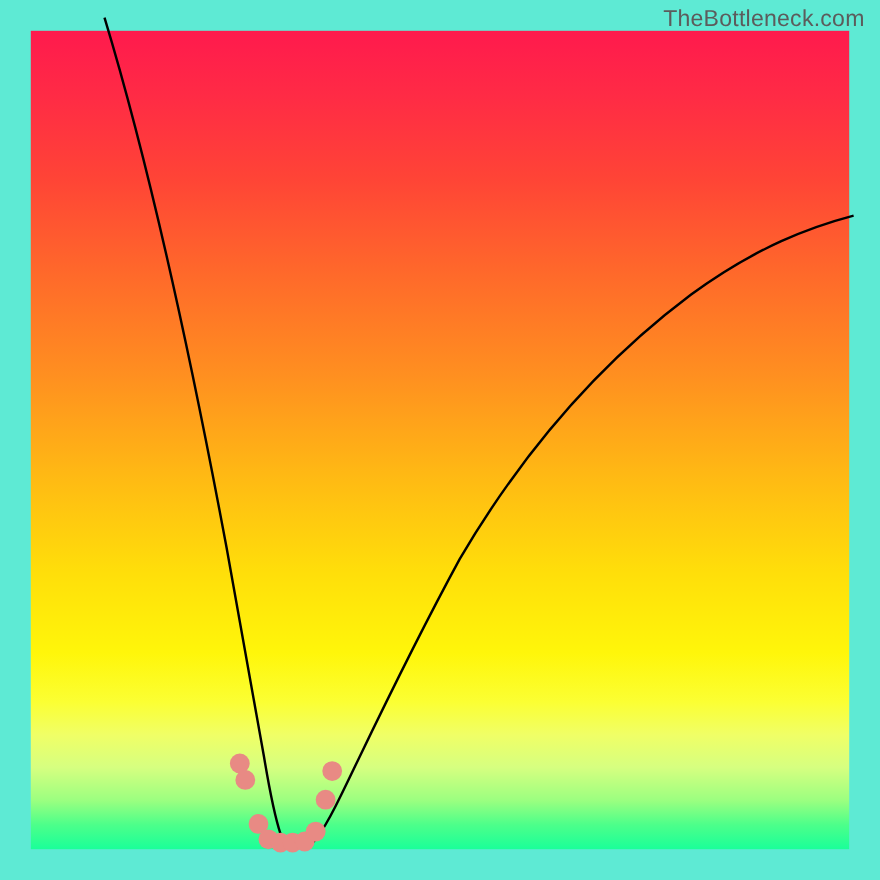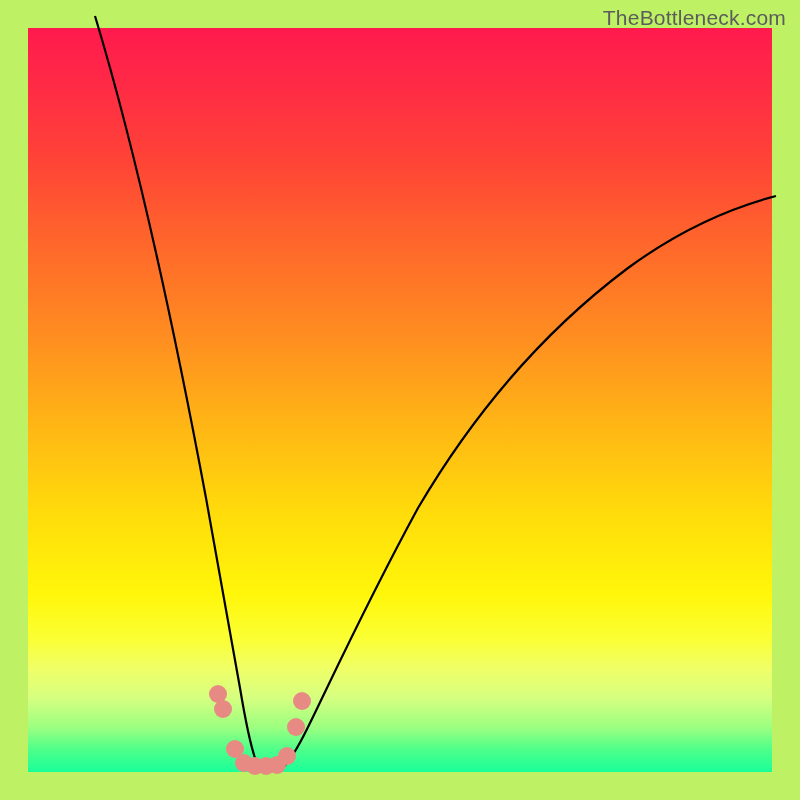--- a/index.html
+++ b/index.html
@@ -10,21 +10,21 @@
     background: #000;
     overflow: hidden;
     font-family: Arial, Helvetica, sans-serif;
   }
   .frame {
     position: absolute;
     left: 0;
     top: 0;
     width: 800px;
     height: 800px;
-    background: #bef264;
+    background: #5eead4;
   }
   .plot {
     position: absolute;
     left: 28px;
     top: 28px;
     width: 744px;
     height: 744px;
     
     background: linear-gradient(
       to bottom,

